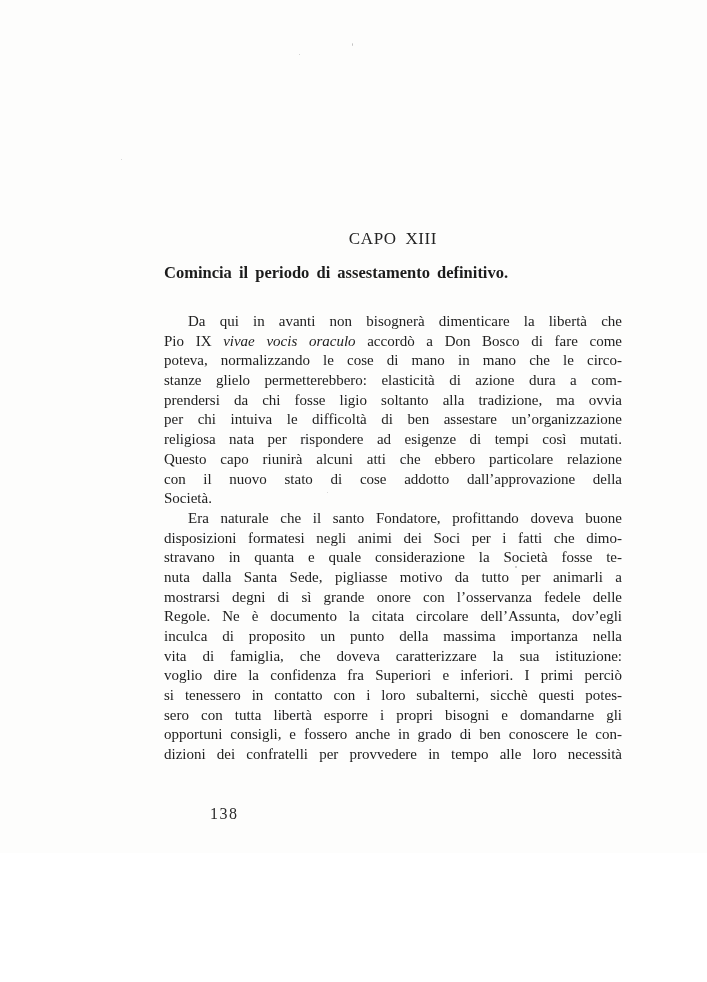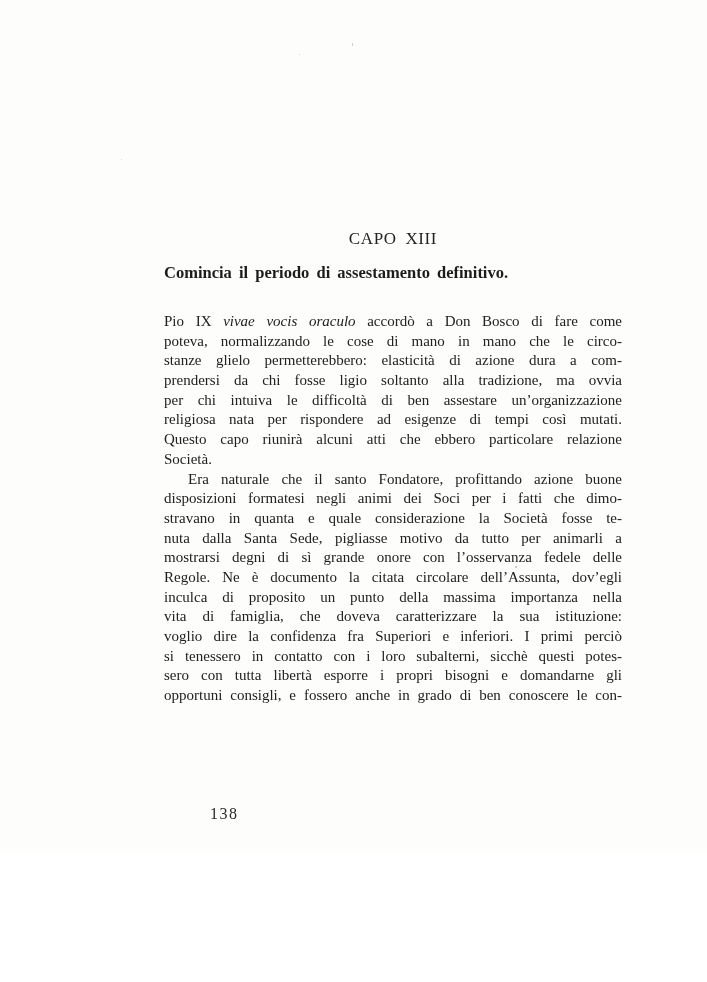--- a/index.html
+++ b/index.html
@@ -80,40 +80,43 @@
   }
 </style>
 </head>
 <body>
 
 <div class="page">
   <div class="text-block">
     <h1 class="chapter-title">CAPO XIII</h1>
     <h2 class="chapter-subtitle">Comincia il periodo di assestamento definitivo.</h2>
     <div class="body-text">
+        <div class="line indent">Da qui in avanti non bisognerà dimenticare la libertà che</div>
         <div class="line">Pio IX <i>vivae vocis oraculo</i> accordò a Don Bosco di fare come</div>
         <div class="line">poteva, normalizzando le cose di mano in mano che le circo-</div>
         <div class="line">stanze glielo permetterebbero: elasticità di azione dura a com-</div>
         <div class="line">prendersi da chi fosse ligio soltanto alla tradizione, ma ovvia</div>
         <div class="line">per chi intuiva le difficoltà di ben assestare un’organizzazione</div>
         <div class="line">religiosa nata per rispondere ad esigenze di tempi così mutati.</div>
         <div class="line">Questo capo riunirà alcuni atti che ebbero particolare relazione</div>
+        <div class="line">con il nuovo stato di cose addotto dall’approvazione della</div>
         <div class="line para-end">Società.</div>
-        <div class="line indent">Era naturale che il santo Fondatore, profittando azione buone</div>
+        <div class="line indent">Era naturale che il santo Fondatore, profittando doveva buone</div>
         <div class="line">disposizioni formatesi negli animi dei Soci per i fatti che dimo-</div>
         <div class="line">stravano in quanta e quale considerazione la Società fosse te-</div>
         <div class="line">nuta dalla Santa Sede, pigliasse motivo da tutto per animarli a</div>
         <div class="line">mostrarsi degni di sì grande onore con l’osservanza fedele delle</div>
         <div class="line">Regole. Ne è documento la citata circolare dell’Assunta, dov’egli</div>
         <div class="line">inculca di proposito un punto della massima importanza nella</div>
         <div class="line">vita di famiglia, che doveva caratterizzare la sua istituzione:</div>
         <div class="line">voglio dire la confidenza fra Superiori e inferiori. I primi perciò</div>
         <div class="line">si tenessero in contatto con i loro subalterni, sicchè questi potes-</div>
         <div class="line">sero con tutta libertà esporre i propri bisogni e domandarne gli</div>
         <div class="line">opportuni consigli, e fossero anche in grado di ben conoscere le con-</div>
+        <div class="line">dizioni dei confratelli per provvedere in tempo alle loro necessità</div>
       </div>
   </div>
   <div class="page-number">138</div>
 
   <div class="speck" style="left:352px;top:43px;width:1px;height:3px;opacity:.45"></div>
   <div class="speck" style="left:299px;top:54px;width:1px;height:1px;opacity:.4"></div>
   <div class="speck" style="left:121px;top:159px;width:1px;height:1px;opacity:.35"></div>
   <div class="speck" style="left:515px;top:566px;width:2px;height:2px;opacity:.5"></div>
   <div class="speck" style="left:327px;top:492px;width:1px;height:1px;opacity:.35"></div>
   <div class="speck" style="left:89px;top:879px;width:1px;height:2px;opacity:.35"></div>

